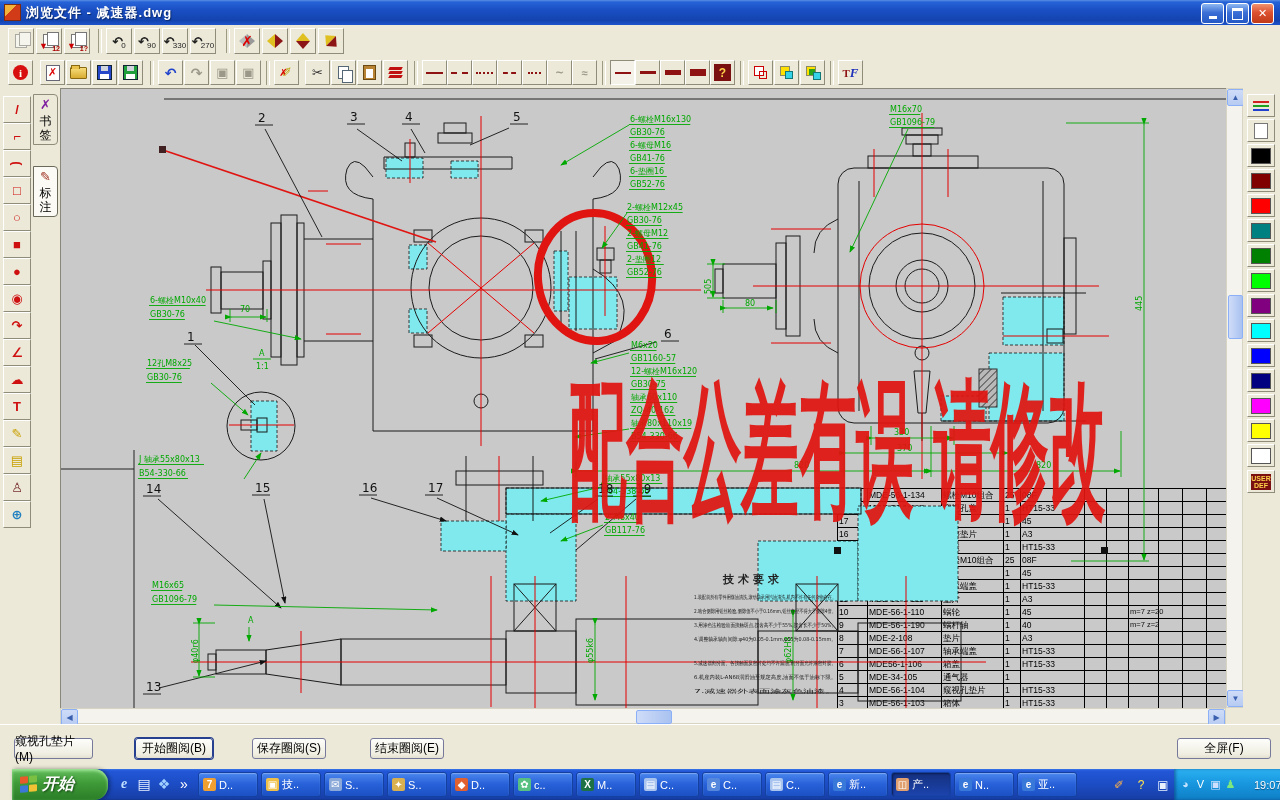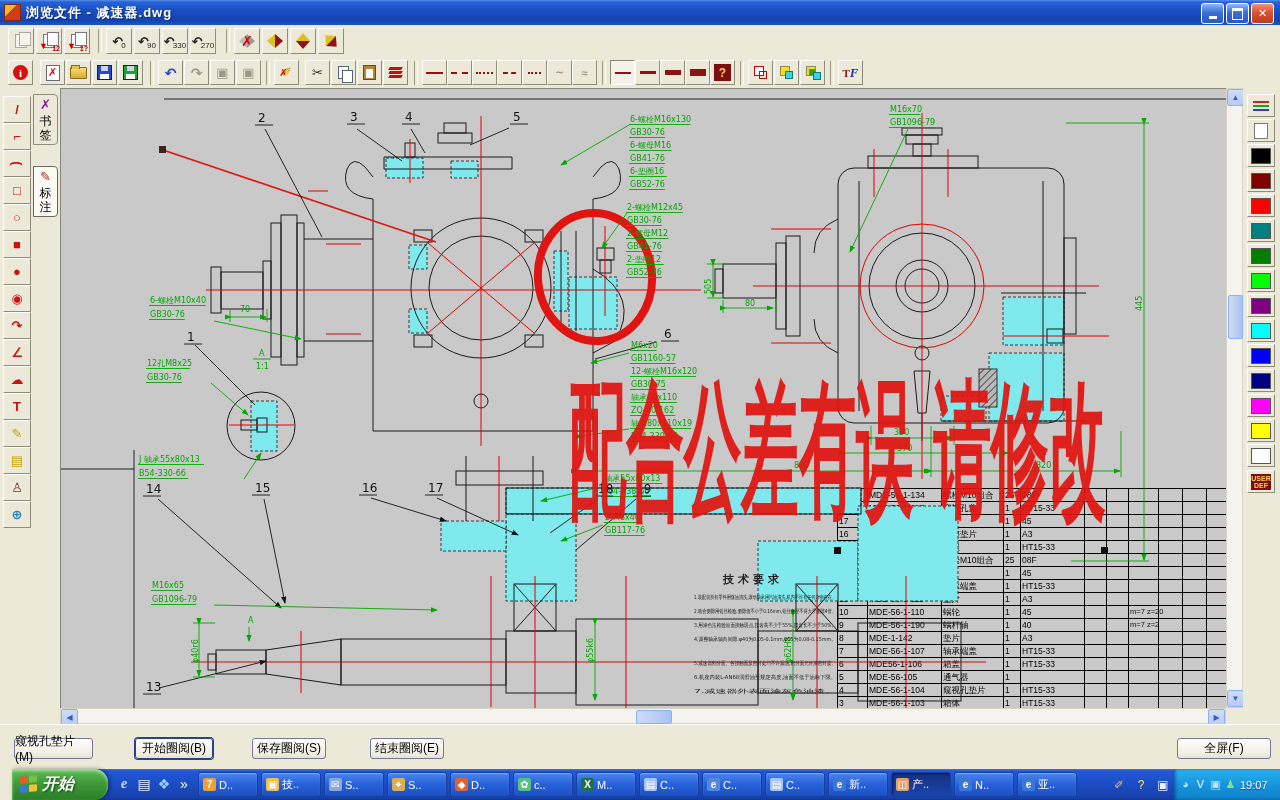--- a/index.html
+++ b/index.html
@@ -133,21 +133,21 @@
     background:linear-gradient(180deg,#4a86ee,#2760d8 50%,#1c51c4);border:1px solid #1441a0;
     box-shadow:inset 0 1px 1px #7fa8f4;color:#fff;font-size:11px;
     display:flex;align-items:center;padding:0 4px;box-sizing:border-box;overflow:hidden;white-space:nowrap}
   .taskbtn.active{background:linear-gradient(180deg,#15307e,#1c44ae);box-shadow:inset 1px 1px 2px #0a1c50}
   .taskbtn .ticon{width:13px;height:13px;border-radius:2px;margin-right:3px;flex:none;
     display:flex;align-items:center;justify-content:center;font-size:10px;font-weight:bold;color:#fff}
   #tray{position:absolute;right:0;top:0;width:118px;height:31px;
     background:linear-gradient(180deg,#2bb1f2 0%,#1795dd 50%,#0f7fc6 100%);
     box-shadow:inset 2px 0 3px rgba(0,0,60,.35);display:flex;align-items:center}
   #tray .ti{width:15px;text-align:center;font-size:11px;color:#eaf6ff;flex:none}
-  #clock{color:#fff;font-size:11px;margin-left:2px;text-shadow:0 1px 1px #084a78}
+  #clock{color:#fff;font-size:11px;margin-left:16px;text-shadow:0 1px 1px #084a78}
   .pretray{position:absolute;top:0;height:31px;display:flex;align-items:center}
   .pretray .ti{width:22px;text-align:center;font-size:12px}
 </style>
 </head>
 <body>
 
 <div class="abs" id="titlebar">
   <div id="app-icon"></div>
   <div id="title-text">浏览文件 - 减速器.dwg</div>
   <div id="win-controls">
@@ -525,21 +525,21 @@
         <span class="bom-cell" style="width: 64px;">40</span>
         <span class="bom-cell" style="width: 22px;"></span>
         <span class="bom-cell" style="width: 22px;"></span>
         <span class="bom-cell rem" style="width: 30px;">m=7 z=2</span>
         <span class="bom-cell" style="width: 24px;"></span>
         <span class="bom-cell" style="width: 24px;"></span>
         <span class="bom-cell" style="width: 21px;"></span>
       </div>
       <div class="bom-row">
         <span class="bom-cell" style="width: 30px;">8</span>
-        <span class="bom-cell" style="width: 74px;">MDE-1-142</span>
+        <span class="bom-cell" style="width: 74px;">MDE-2-108</span>
         <span class="bom-cell" style="width: 62px;">垫片</span>
         <span class="bom-cell" style="width: 17px;">1</span>
         <span class="bom-cell" style="width: 64px;">A3</span>
         <span class="bom-cell" style="width: 22px;"></span>
         <span class="bom-cell" style="width: 22px;"></span>
         <span class="bom-cell rem" style="width: 30px;"></span>
         <span class="bom-cell" style="width: 24px;"></span>
         <span class="bom-cell" style="width: 24px;"></span>
         <span class="bom-cell" style="width: 21px;"></span>
       </div>
@@ -564,21 +564,21 @@
         <span class="bom-cell" style="width: 64px;">HT15-33</span>
         <span class="bom-cell" style="width: 22px;"></span>
         <span class="bom-cell" style="width: 22px;"></span>
         <span class="bom-cell rem" style="width: 30px;"></span>
         <span class="bom-cell" style="width: 24px;"></span>
         <span class="bom-cell" style="width: 24px;"></span>
         <span class="bom-cell" style="width: 21px;"></span>
       </div>
       <div class="bom-row">
         <span class="bom-cell" style="width: 30px;">5</span>
-        <span class="bom-cell" style="width: 74px;">MDE-56-105</span>
+        <span class="bom-cell" style="width: 74px;">MDE-34-105</span>
         <span class="bom-cell" style="width: 62px;">通气器</span>
         <span class="bom-cell" style="width: 17px;">1</span>
         <span class="bom-cell" style="width: 64px;"></span>
         <span class="bom-cell" style="width: 22px;"></span>
         <span class="bom-cell" style="width: 22px;"></span>
         <span class="bom-cell rem" style="width: 30px;"></span>
         <span class="bom-cell" style="width: 24px;"></span>
         <span class="bom-cell" style="width: 24px;"></span>
         <span class="bom-cell" style="width: 21px;"></span>
       </div>

